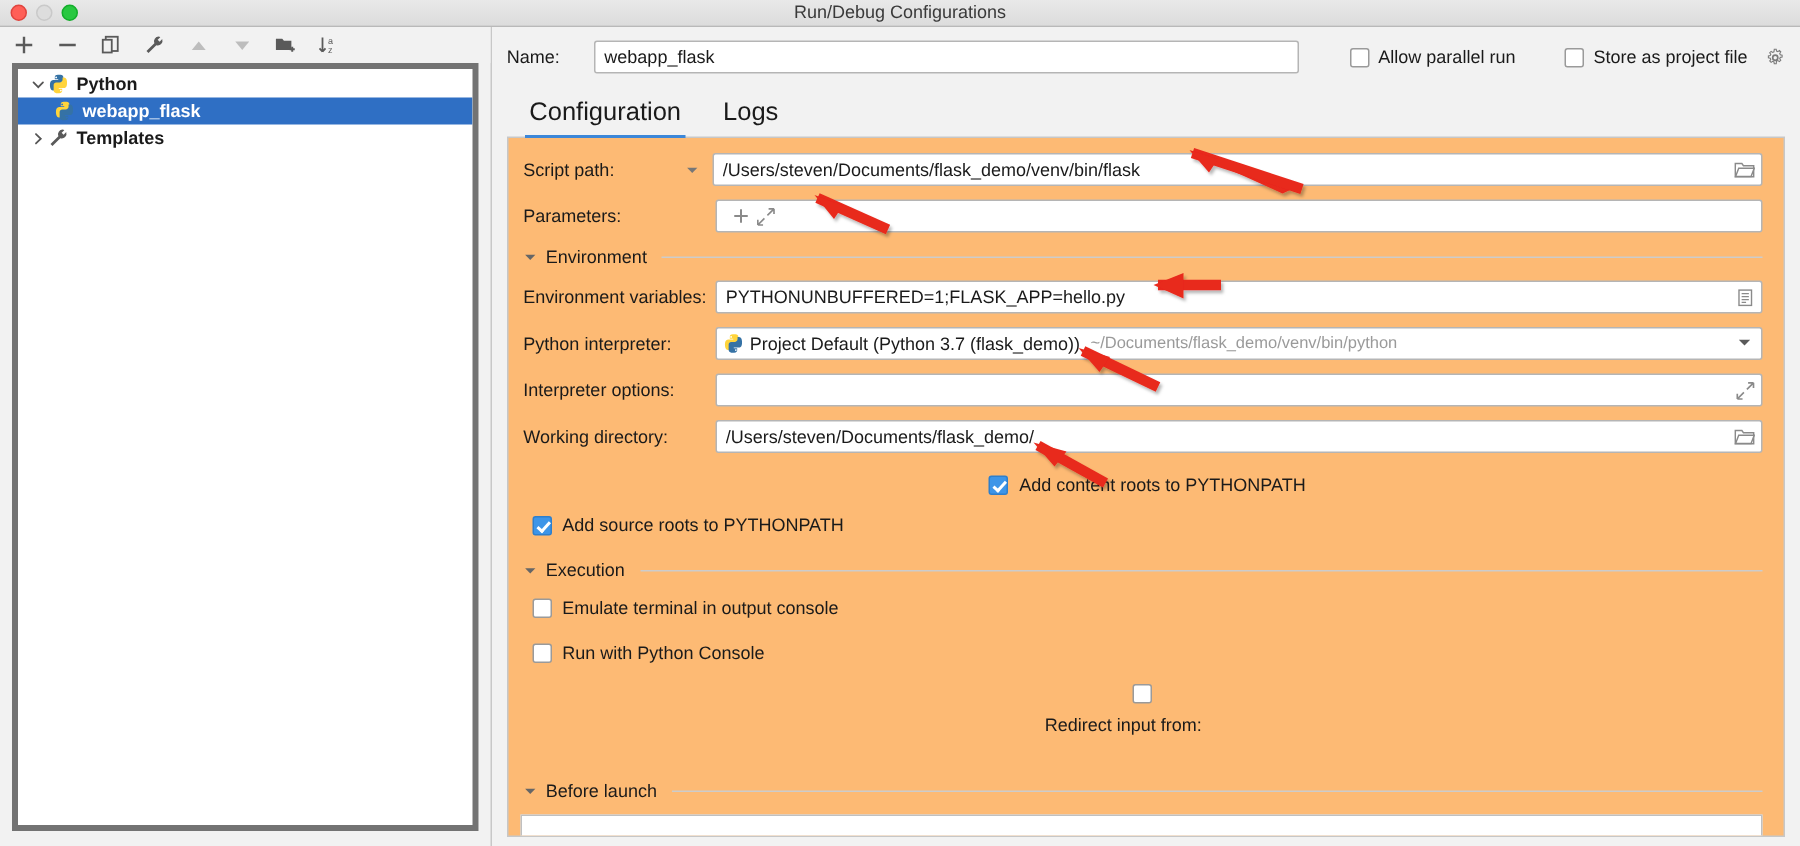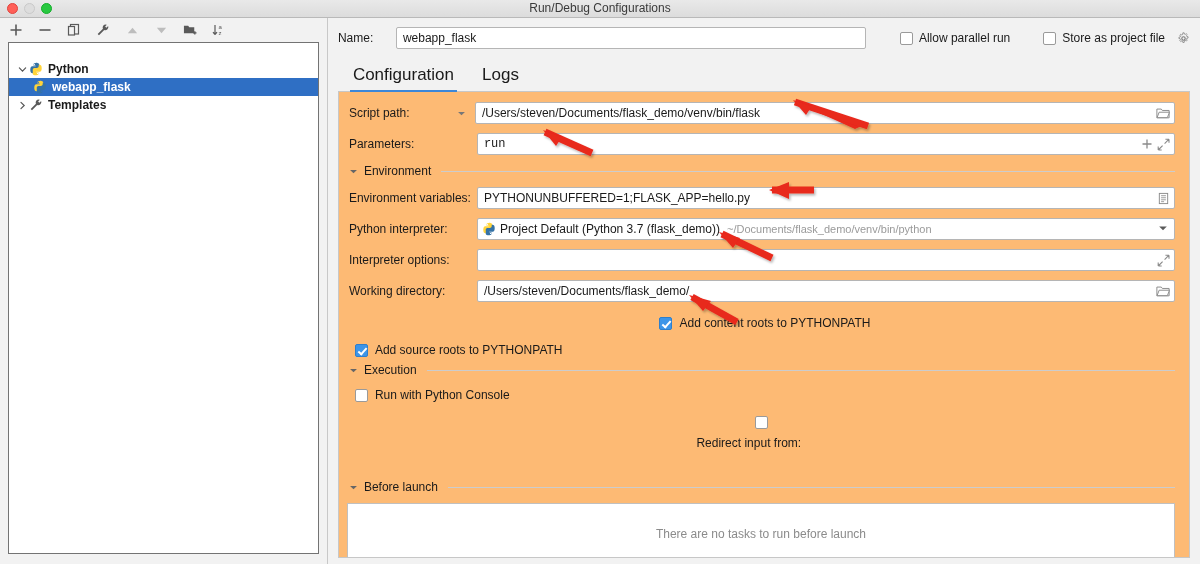--- a/index.html
+++ b/index.html
@@ -59,23 +59,23 @@
     display: inline-flex; align-items: center; justify-content: center;
     color: #5a5a5a;
   }
   .tb-icon svg { display:block; }
   .tb-icon.disabled { color: #bdbdbd; }
 
   .tree {
     flex: 1;
     margin: 0 8px 10px 8px;
     background: #ffffff;
-    border: 1px solid #737373;
+    border: 4px solid #737373;
     overflow: hidden;
-    padding-top: 17px;
+    padding-top: 1px;
   }
   .tree-row {
     height: 18px;
     display: flex;
     align-items: center;
     padding-left: 6px;
     font-size: 12px;
     white-space: nowrap;
   }
   .tree-row.selected { background: #2f6fc4; color: #ffffff; }
@@ -419,21 +419,20 @@
               </svg>
             </span>
           </div>
         </div>
       </div>
 
       <div class="frow">
         <div class="flabel">Parameters:</div>
         <div class="fieldfill">
           <div class="inputbox">
-            <span class="val mono">run</span>
             <span class="fieldicon">
               <svg width="12" height="12" viewBox="0 0 12 12">
                   <path d="M6 1.5v9M1.5 6h9" stroke="currentColor" stroke-width="1.3" fill="none"></path>
                 </svg>
             </span>
             <span class="fieldicon">
               <svg width="13" height="13" viewBox="0 0 13 13">
                 <path d="M12 1.2L7.6 5.6M12 1.2H8.4M12 1.2v3.5" stroke="currentColor" stroke-width="1.1" fill="none"></path>
                 <path d="M1.2 12l4.4-4.4M1.2 12h3.5M1.2 12V8.5" stroke="currentColor" stroke-width="1.1" fill="none"></path>
               </svg>
@@ -515,35 +514,39 @@
               </svg>
             </span>
           </div>
         </div>
       </div>
 
       <div class="checkrow" style="margin-top:12px;justify-content:center;">
         <span class="cbx checked"></span>
         <span>Add content roots to PYTHONPATH</span>
       </div>
-      <div class="checkrow" style="margin-bottom:4px;">
+      <div class="checkrow" style="margin-bottom:14px;">
         <span class="cbx checked"></span>
         <span>Add source roots to PYTHONPATH</span>
       </div>
 
       <div class="section">
         <span class="caret">
           <svg width="9" height="9" viewBox="0 0 10 10">
               <path d="M1.2 3.2L5 7 8.8 3.2z" fill="currentColor"></path>
             </svg>
         </span>
         <span class="stitle">Execution</span>
         <span class="rule"></span>
       </div>
 
+      <div class="checkrow" style="margin-bottom:12px;">
+        <span class="cbx"></span>
+        <span>Emulate terminal in output console</span>
+      </div>
       <div class="checkrow" style="margin-bottom:12px;">
         <span class="cbx"></span>
         <span>Run with Python Console</span>
       </div>
 
       <div class="checkrow with-input" style="height:38px; margin-bottom:4px; margin-right:6px;flex-direction:column;">
         <span class="cbx"></span>
         <span class="lbl-fixed">Redirect input from:</span>
         <span class="inputbox readonlygrey" style="flex:1;">
           <span class="val"></span>

